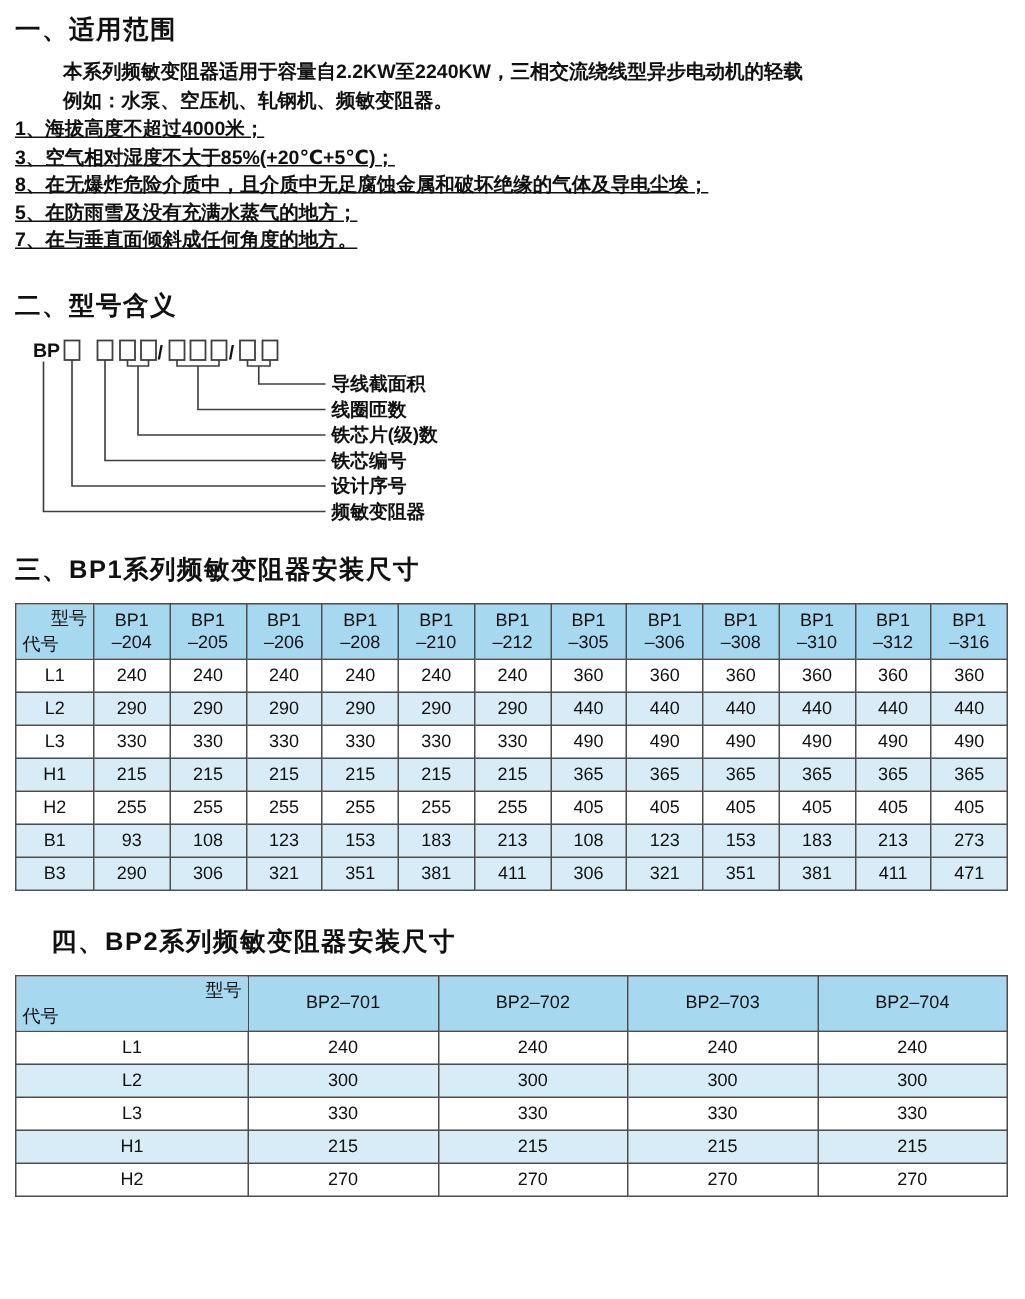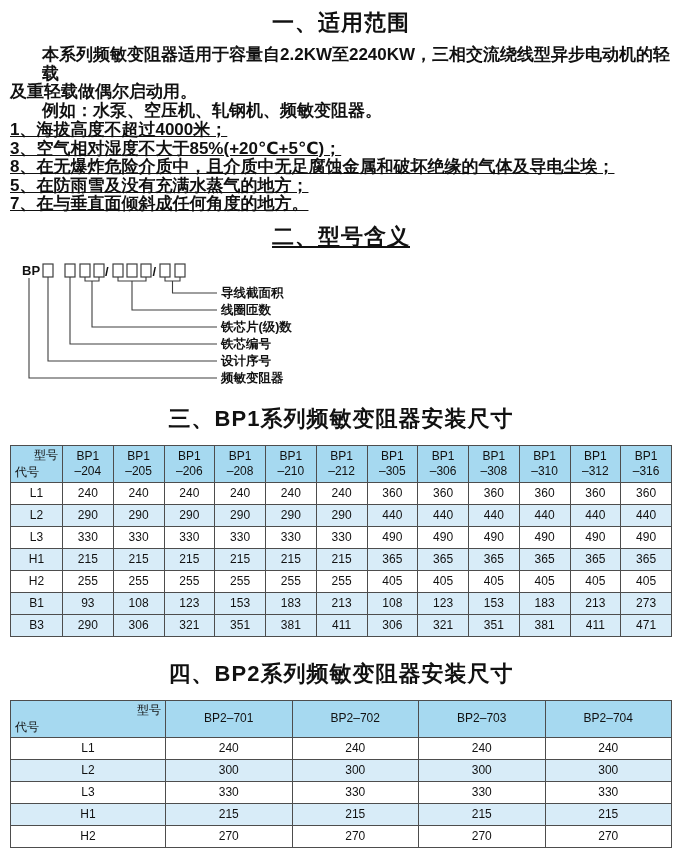--- a/index.html
+++ b/index.html
@@ -5,25 +5,24 @@
   * { margin:0; padding:0; box-sizing:border-box; }
   html,body { background:#fff; }
   body {
     width:683px; height:866px; overflow:hidden;
     font-family:"Liberation Sans","DejaVu Sans",sans-serif;
     color:#111;
   }
   .page { padding:6px 11px 0 10px; }
 
   .sec-heading {
-    font-size:22px; font-weight:bold; letter-spacing:1px;
+    font-size:17px; font-weight:bold; letter-spacing:1px;
     margin:2px 0 0 0;
-    text-align:center;
-  }
-  .body-text { font-size:17px; font-weight:bold; line-height:18.5px; }
+  }
+  .body-text { font-size:13px; font-weight:bold; line-height:18.5px; }
   .intro { margin-top:8px; }
   .indent { padding-left:32px; }
   .items { margin-top:1px;text-decoration:underline; }
 
   
   .diagram-wrap { margin:6px 0 0 10px; }
 
   
   table.dim {
     border-collapse:collapse; table-layout:fixed;
@@ -45,32 +44,31 @@
         #4d4d4d calc(50% + 0.7px),
         rgba(0,0,0,0) calc(50% + 0.7px)),
       #a6d9f0;
     margin-top: 19px;
   }
   table.bp1 th.corner { width:52px; }
   table.bp2 th.corner { width:155px; }
   .corner-top { position:absolute; top:2px; right:4px; font-size:12px; }
   .corner-bottom { position:absolute; bottom:2px; left:4px; font-size:12px; }
 
-  .gap-sec2 { margin-top:8px;text-decoration:underline; }
+  .gap-sec2 { margin-top:22px; }
   .gap-sec3 { margin-top:10px; }
-  .gap-sec4 { margin-top:22px; }
+  .gap-sec4 { margin-top:22px;margin-left:24px; }
 </style>
 </head>
 <body>
 
 <div class="page">
 
   <h2 class="sec-heading">一、适用范围</h2>
   <div class="body-text intro indent">本系列频敏变阻器适用于容量自2.2KW至2240KW，三相交流绕线型异步电动机的轻载</div>
-  <div class="body-text">及重轻载做偶尔启动用。</div>
   <div class="body-text indent">例如：水泵、空压机、轧钢机、频敏变阻器。</div>
   <div class="items">
     <div class="body-text">1、海拔高度不超过4000米；</div>
     <div class="body-text">3、空气相对湿度不大于85%(+20℃+5℃)；</div>
     <div class="body-text">8、在无爆炸危险介质中，且介质中无足腐蚀金属和破坏绝缘的气体及导电尘埃；</div>
     <div class="body-text">5、在防雨雪及没有充满水蒸气的地方；</div>
     <div class="body-text">7、在与垂直面倾斜成任何角度的地方。</div>
   </div>
 
   <h2 class="sec-heading gap-sec2">二、型号含义</h2>

